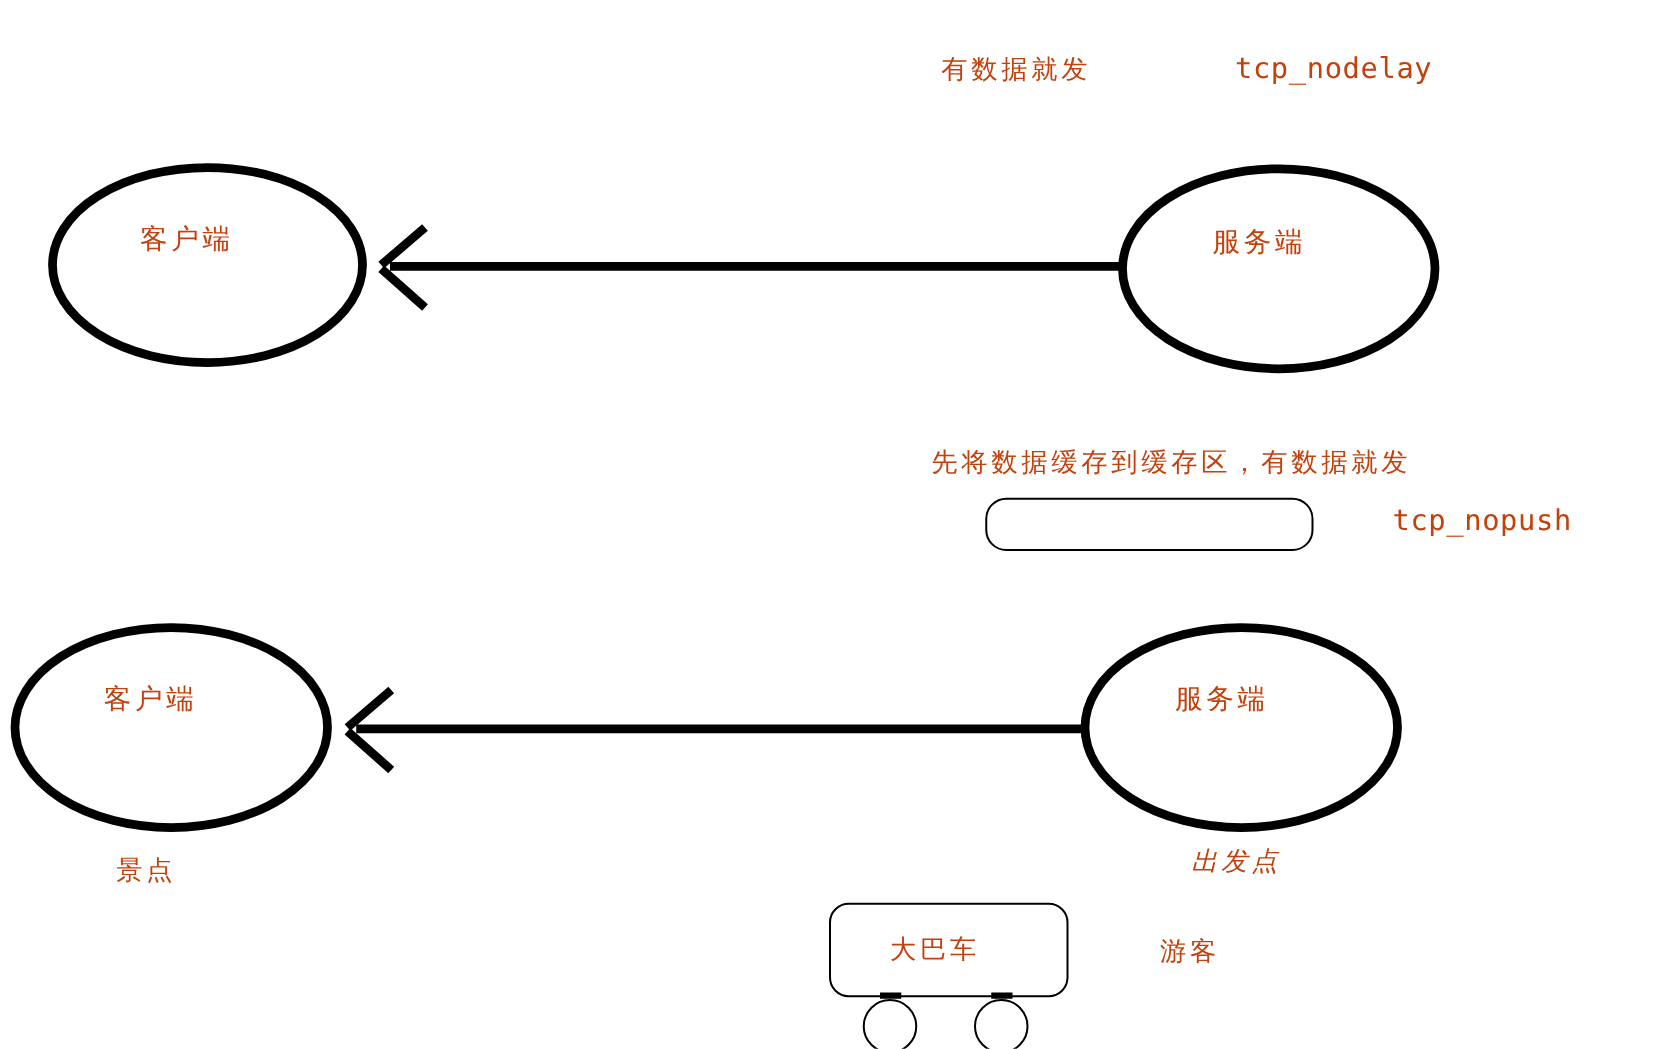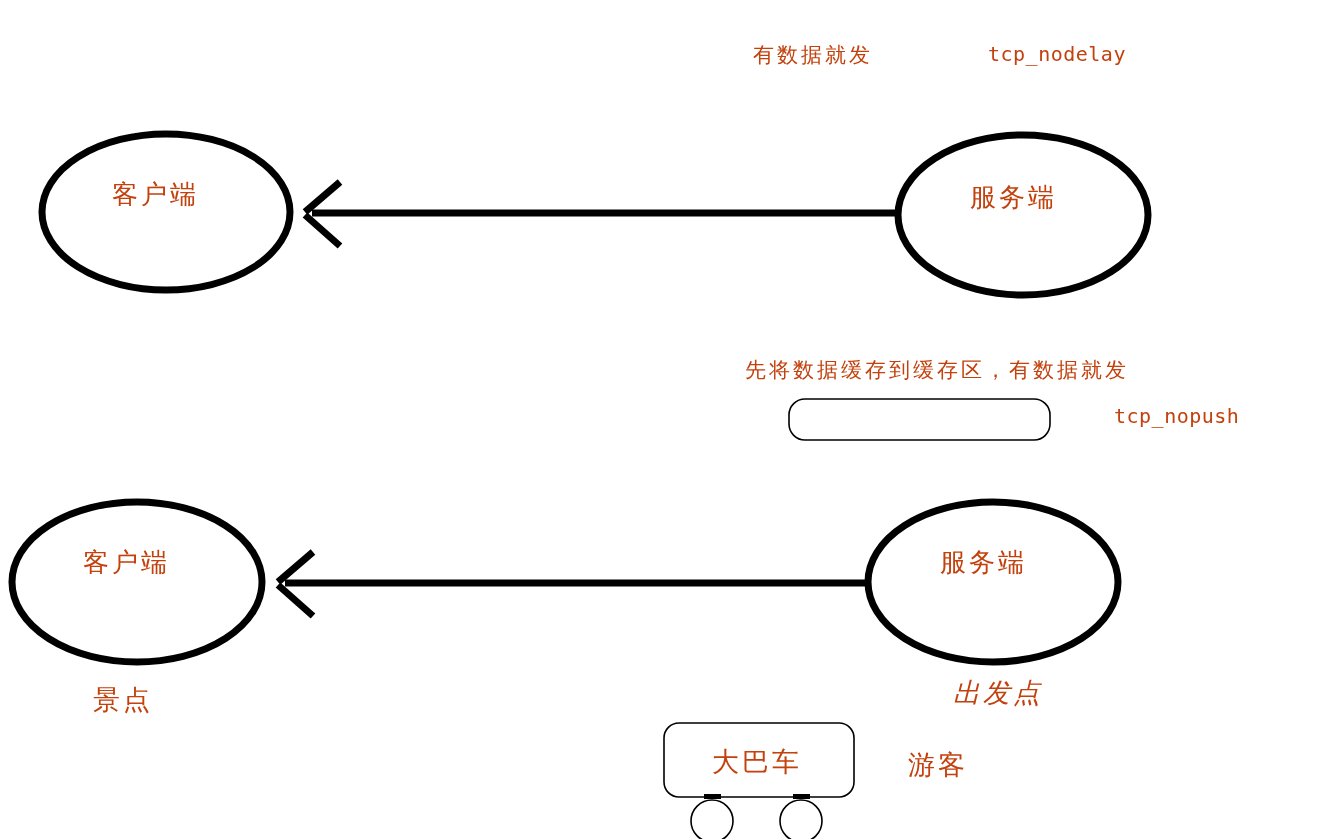--- a/index.html
+++ b/index.html
@@ -31,30 +31,30 @@
   }
   .cn {
     font-family: "DejaVu Serif", "Liberation Serif", serif;
     letter-spacing: 3px;
   }
   .mono {
     font-family: "DejaVu Sans Mono", "Liberation Mono", monospace;
     letter-spacing: 0.5px;
   }
   .node-text {
-    font-size: 26px;
+    font-size: 22px;
   }
   .note-text {
     font-size: 21px;
   }
   .caption-text {
-    font-size: 27px;
+    font-size: 21px;
   }
   .code-text {
-    font-size: 20px;
+    font-size: 23px;
   }
 </style>
 </head>
 <body>
 
 <svg id="canvas" viewBox="0 0 1322 839" xmlns="http://www.w3.org/2000/svg">
 
   <ellipse cx="166" cy="212" rx="124" ry="78" fill="none" stroke="#000000" stroke-width="7"></ellipse>
 
   <ellipse cx="1023" cy="215" rx="125" ry="80" fill="none" stroke="#000000" stroke-width="7"></ellipse>
@@ -97,13 +97,13 @@
 <div class="lbl cn node-text" style="left:83px; top:549px;">客户端</div>
 
 <div class="lbl cn node-text" style="left:940px; top:549px;">服务端</div>
 
 <div class="lbl cn caption-text" style="left:93px; top:686px;">景点</div>
 
 <div class="lbl cn caption-text" style="left:953px; top:679px;font-style:italic;">出发点</div>
 
 <div class="lbl cn caption-text" style="left:712px; top:749px;font-family:Liberation Serif, serif;">大巴车</div>
 
-<div class="lbl cn caption-text" style="left:908px; top:751px;text-align:center;">游客</div>
+<div class="lbl cn caption-text" style="left:928px; top:751px;text-align:center;">游客</div>
 
 </body></html>

